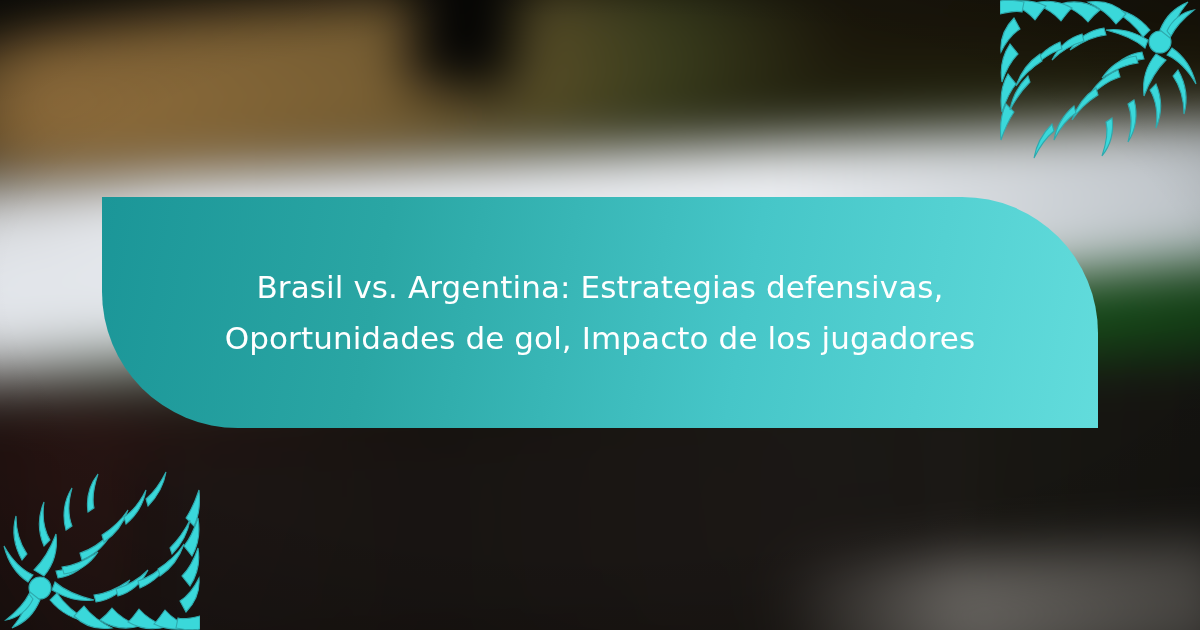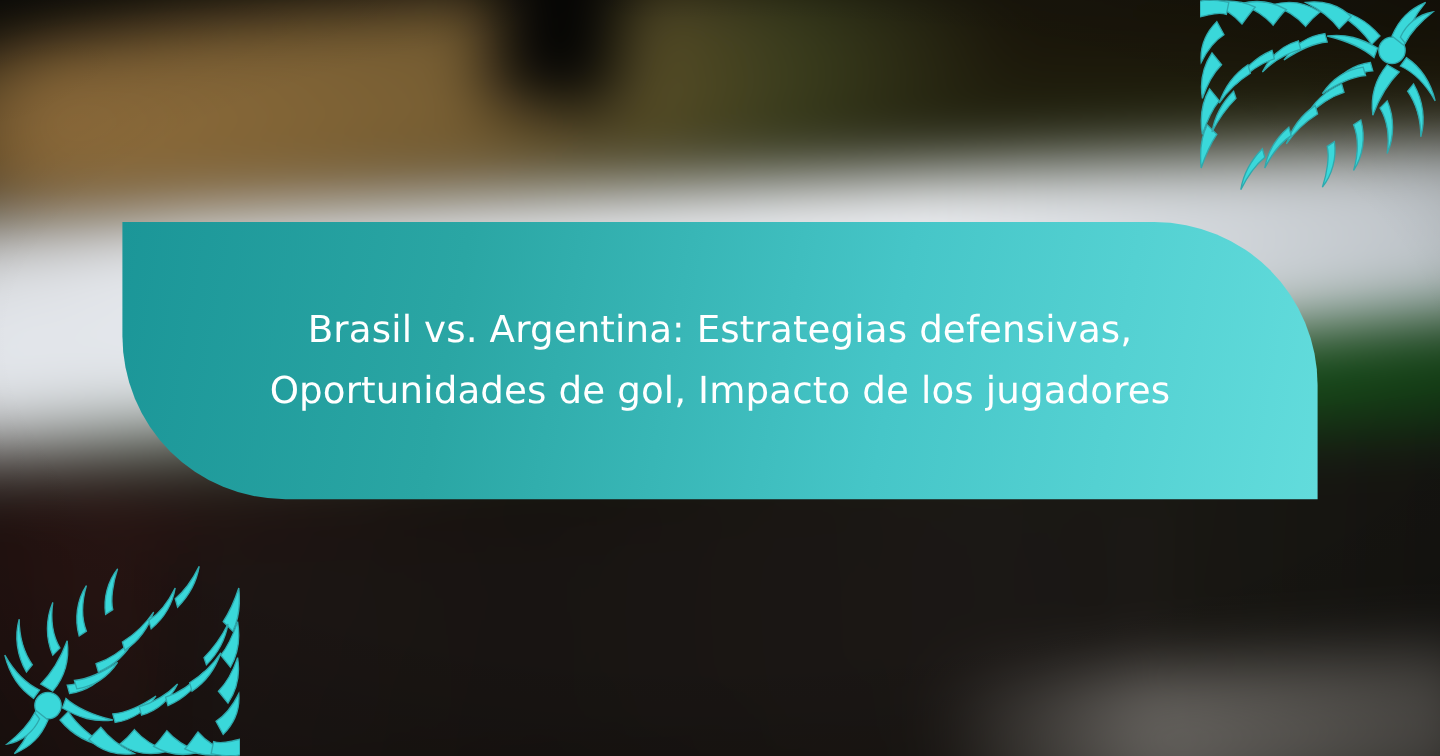--- a/index.html
+++ b/index.html
@@ -132,21 +132,21 @@
     position: absolute;
     inset: 0;
     background: radial-gradient(130% 110% at 50% 45%,
                 rgba(0,0,0,0) 38%, rgba(0,0,0,0.36) 82%, rgba(0,0,0,0.55) 100%);
   }
 
   
   #banner {
     position: absolute;
     left: 102px;
-    top: 185px;
+    top: 197px;
     width: 996px;
     height: 231px;
     background: linear-gradient(100deg, #1b9698 0%, #2aa6a4 28%, #46c6c8 64%, #62dcdc 100%);
     border-top-right-radius: 136px;
     border-bottom-left-radius: 136px;
     display: flex;
     align-items: center;
     justify-content: center;
   }
   #banner-title {

